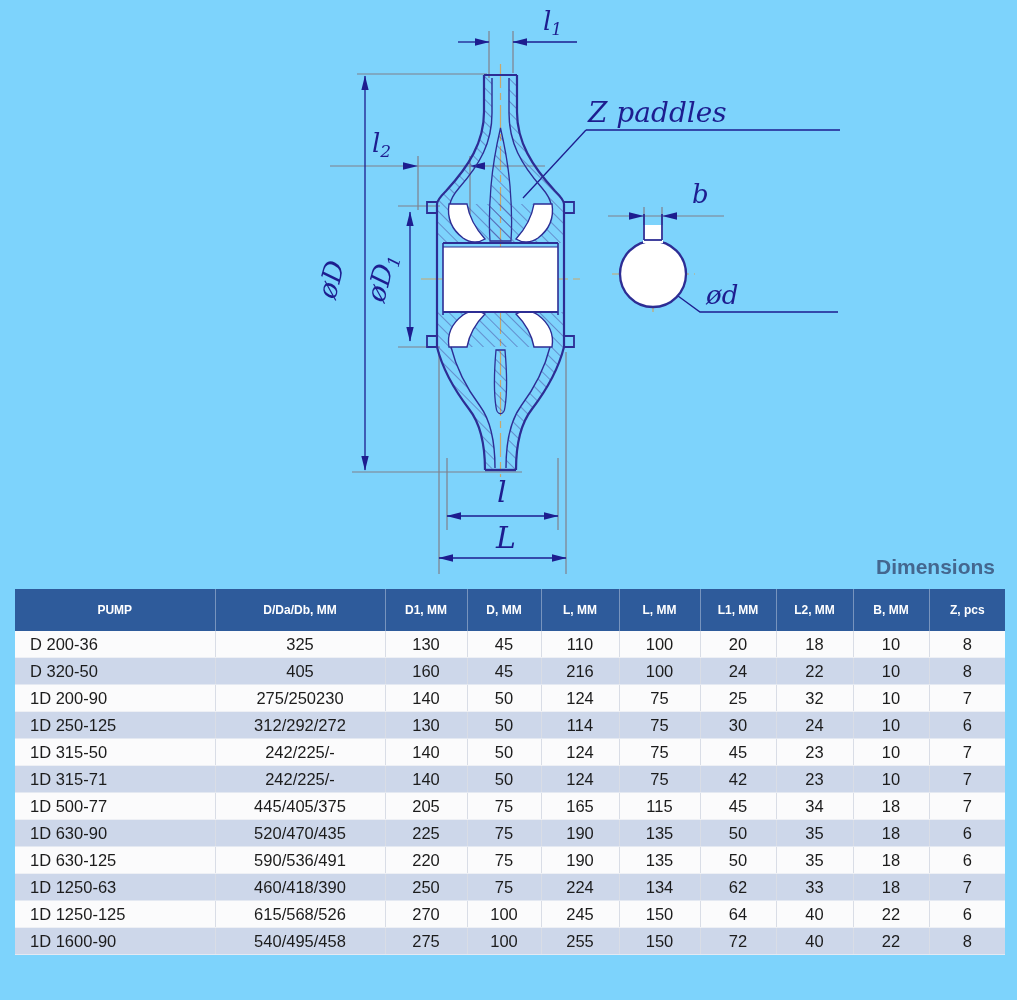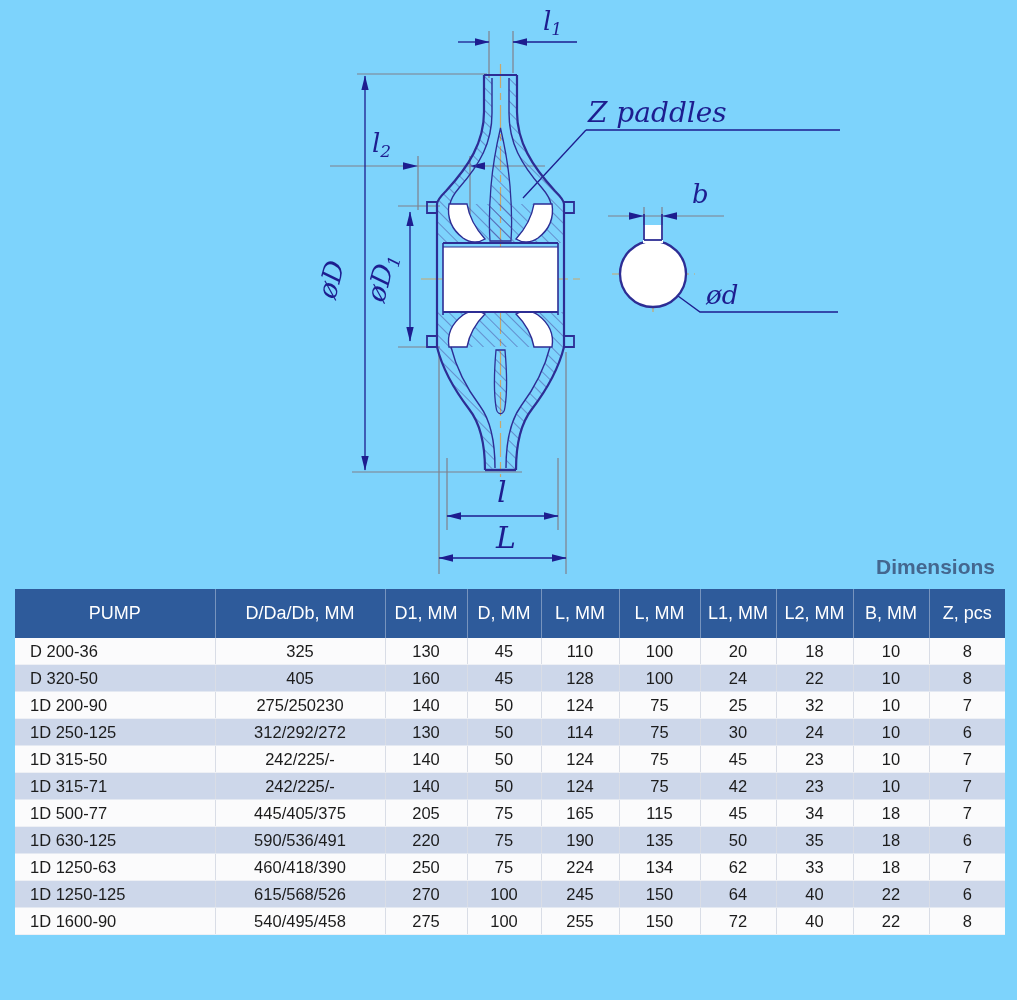--- a/index.html
+++ b/index.html
@@ -4,21 +4,21 @@
 <style>
   html,body{margin:0;padding:0;background:#ffffff;}
   .page{position:relative;width:1017px;height:1000px;background:#7dd3fc;overflow:hidden;
         font-family:"Liberation Sans",sans-serif;}
   .diagram-svg{position:absolute;left:0;top:0;}
   .dim-label{fill:#1d1d8f;font-family:"DejaVu Serif",serif;font-style:italic;}
   .table-wrap{position:absolute;left:15px;top:554px;width:990px;}
   .table-title{ text-align:right;padding-right:10px;font-size:21px;font-weight:bold;
         color:#44678f;line-height:26px;margin-bottom:9px;}
   table.dims{border-collapse:collapse;table-layout:fixed;width:990px;font-size:16.5px;color:#1c1c1c;}
-  table.dims thead th{background:#2e5b9b;color:#ffffff;font-weight:normal;font-size:18px;
+  table.dims thead th{background:#2e5b9b;color:#ffffff;font-weight:bold;font-size:12px;
         padding:14px 3px;text-align:center;border-left:1px solid rgba(255,255,255,0.35);}
   table.dims thead th:first-child{border-left:none;}
   table.dims td{line-height:22px;padding:2px 4px;text-align:center;
         border-left:1px solid #d9dde6;border-bottom:1px solid #eef0f5;background:#fbfbfc;}
   table.dims td:first-child{text-align:left;padding-left:15px;border-left:none;}
   table.dims tr:nth-child(even) td{background:#cdd7ea;border-bottom:1px solid #e4e9f2;}
   table.dims tbody{border-bottom:1px solid #6d28d9;}
 </style>
 </head>
 <body>
@@ -219,21 +219,21 @@
             <td>20</td>
             <td>18</td>
             <td>10</td>
             <td>8</td>
           </tr>
           <tr>
             <td>D 320-50</td>
             <td>405</td>
             <td>160</td>
             <td>45</td>
-            <td>128</td>
+            <td>216</td>
             <td>100</td>
             <td>24</td>
             <td>22</td>
             <td>10</td>
             <td>8</td>
           </tr>
           <tr>
             <td>1D 200-90</td>
             <td>275/250230</td>
             <td>140</td>
@@ -285,20 +285,32 @@
             <td>1D 500-77</td>
             <td>445/405/375</td>
             <td>205</td>
             <td>75</td>
             <td>165</td>
             <td>115</td>
             <td>45</td>
             <td>34</td>
             <td>18</td>
             <td>7</td>
+          </tr>
+          <tr>
+            <td>1D 630-90</td>
+            <td>520/470/435</td>
+            <td>225</td>
+            <td>75</td>
+            <td>190</td>
+            <td>135</td>
+            <td>50</td>
+            <td>35</td>
+            <td>18</td>
+            <td>6</td>
           </tr>
           <tr>
             <td>1D 630-125</td>
             <td>590/536/491</td>
             <td>220</td>
             <td>75</td>
             <td>190</td>
             <td>135</td>
             <td>50</td>
             <td>35</td>

